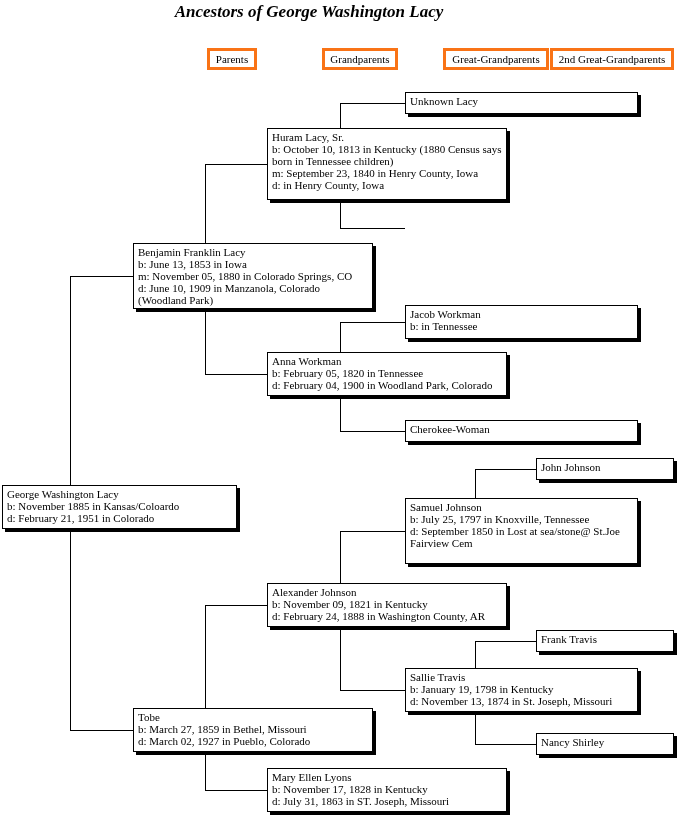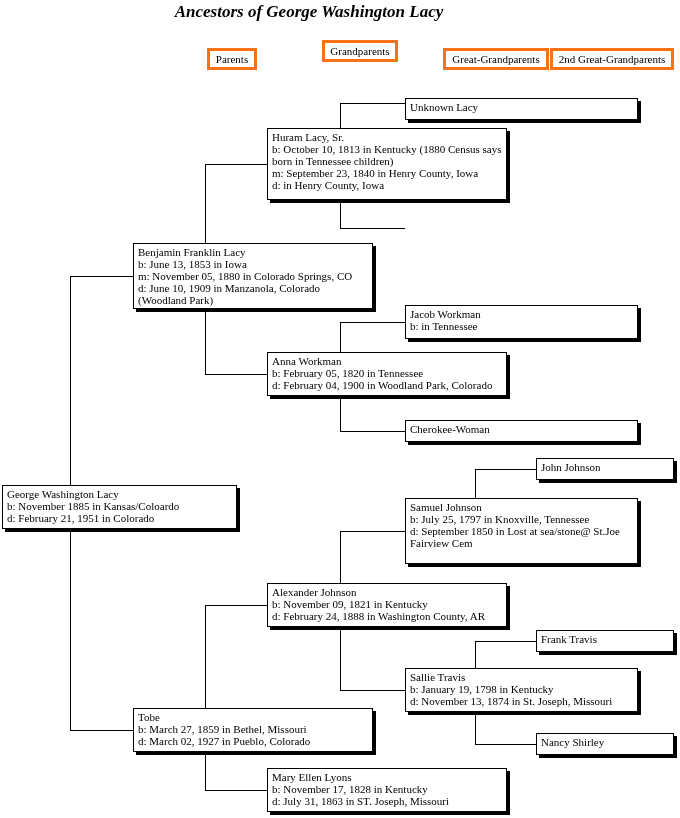--- a/index.html
+++ b/index.html
@@ -53,21 +53,21 @@
   .vline { position: absolute; width: 1px; background: #000; z-index: 1; }
 </style>
 </head>
 <body>
 
 <div id="chart">
 
   <div class="chart-title">Ancestors of George Washington Lacy</div>
 
   <div class="col-header" style="left:207px;top:48px;width:44px">Parents</div>
-  <div class="col-header" style="left:322px;top:40px;width:70px">Grandparents</div>
+  <div class="col-header" style="left:322px;top:48px;width:70px">Grandparents</div>
   <div class="col-header" style="left:443px;top:48px;width:100px">Great-Grandparents</div>
   <div class="col-header" style="left:550px;top:48px;width:118px">2nd Great-Grandparents</div>
 
   <div class="hline" style="left:70px;top:276px;width:63px"></div>
   <div class="vline" style="left:70px;top:276px;height:454px"></div>
   <div class="hline" style="left:70px;top:730px;width:63px"></div>
 
   <div class="hline" style="left:205px;top:164px;width:62px"></div>
   <div class="vline" style="left:205px;top:164px;height:210px"></div>
   <div class="hline" style="left:205px;top:374px;width:62px"></div>
@@ -88,21 +88,21 @@
   <div class="vline" style="left:340px;top:531px;height:159px"></div>
   <div class="hline" style="left:340px;top:690px;width:65px"></div>
 
   <div class="hline" style="left:475px;top:469px;width:61px"></div>
   <div class="vline" style="left:475px;top:469px;height:29px"></div>
 
   <div class="hline" style="left:475px;top:641px;width:61px"></div>
   <div class="vline" style="left:475px;top:641px;height:103px"></div>
   <div class="hline" style="left:475px;top:744px;width:61px"></div>
 
-  <div class="person-box" style="left:405px;top:98px;width:233px;height:22px">
+  <div class="person-box" style="left:405px;top:92px;width:233px;height:22px">
     <div class="person-name">Unknown Lacy</div>
   </div>
 
   <div class="person-box" style="left:267px;top:128px;width:240px;height:72px">
     <div class="person-name">Huram Lacy, Sr.</div>
     <div class="person-details">
         <div>b: October 10, 1813 in Kentucky (1880 Census says</div>
         <div>born in Tennessee children)</div>
         <div>m: September 23, 1840 in Henry County, Iowa</div>
         <div>d: in Henry County, Iowa</div>

